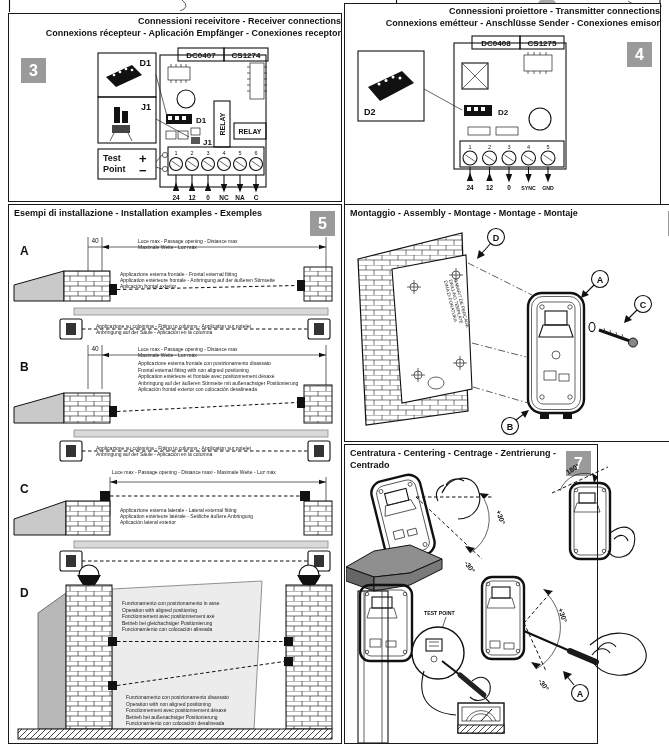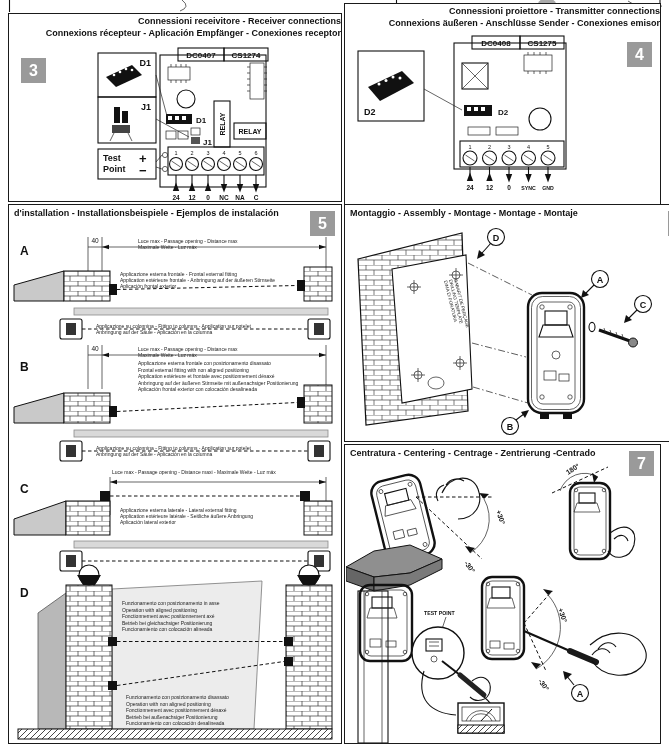--- a/index.html
+++ b/index.html
@@ -3,21 +3,21 @@
 <meta charset="utf-8">
 <style>
   html,body{margin:0;padding:0;background:#fff}
   .page{position:relative;width:669px;height:748px;background:#fff;
         font-family:"Liberation Sans",sans-serif;overflow:hidden}
   .panel{position:absolute;border:1.6px solid #1a1a1a;background:#fff;box-sizing:border-box}
   .p3{left:8px;top:13px;width:334px;height:189px}
   .p4{left:344px;top:3px;width:317px;height:238px}
   .p5{left:8px;top:204px;width:334px;height:540px}
   .p6{left:344px;top:204px;width:356px;height:238px}
-  .p7{left:344px;top:444px;width:317px;height:300px}
+  .p7{left:344px;top:444px;width:254px;height:300px}
   .hdr{font-weight:bold;font-size:9px;line-height:1.3;color:#111}
   .hdr.center{text-align:right;padding-top:2px}
   .hdr.left{padding:3px 40px 0 5px}
   .numsq{position:absolute;width:25px;height:25px;background:#9a9a9a;color:#fff;
          font-weight:bold;font-size:16px;display:flex;align-items:center;justify-content:center}
   .fig{position:absolute;left:1px}
   svg text{font-family:"Liberation Sans",sans-serif;fill:#111}
   .ln{fill:none;stroke:#111;stroke-width:1.1}
   .ln2{fill:none;stroke:#111;stroke-width:2.4}
   .thin{fill:none;stroke:#222;stroke-width:0.7}
@@ -150,21 +150,21 @@
         <path d="M146,80 L179,98" class="thin"></path>
         <path d="M146,123 L152,116" class="thin"></path>
         <path d="M146,128 L152,130" class="thin"></path>
       </g>
     </svg>
   </section>
 
   <section class="panel p4">
     <div class="hdr center">
       <div>Connessioni proiettore - Transmitter connections</div>
-      <div>Connexions äußeren - Anschlüsse Sender - Conexiones emisor</div>
+      <div>Connexions emétteur - Anschlüsse Sender - Conexiones emisor</div>
     </div>
     <div class="numsq" style="right:8px;top:38px">4</div>
     <svg class="fig" style="top:25px" width="314" height="162" viewBox="0 0 314 162">
       <g>
         <rect x="108" y="14" width="112" height="126" class="ln"></rect>
         <rect x="126" y="7" width="48" height="13" class="ln"></rect>
         <rect x="174" y="7" width="44" height="13" class="ln"></rect>
         <text x="150" y="17" class="t8" text-anchor="middle">DC0408</text>
         <text x="196" y="17" class="t8" text-anchor="middle">CS1275</text>
         <rect x="116" y="34" width="26" height="26" class="ln"></rect>
@@ -223,21 +223,21 @@
           <circle cx="47" cy="48" r="1.5" fill="#fff"></circle>
           <circle cx="54" cy="49" r="1.5" fill="#fff"></circle>
         <text x="18" y="86" class="b9">D2</text>
         <path d="M78,60 L116,81" class="thin"></path>
       </g>
     </svg>
   </section>
 
   <section class="panel p5">
     <div class="hdr left">
-      <div>d'installation - Installationsbeispiele - Ejemplos de instalación</div>
+      <div>Esempi di installazione - Installation examples - Exemples</div>
     </div>
     <div class="numsq" style="right:6px;top:6px">5</div>
     <svg class="fig" style="top:26px" width="330" height="510" viewBox="0 0 330 510">
       <defs>
         <pattern id="bk5" width="16" height="10" patternUnits="userSpaceOnUse">
           <rect width="16" height="10" fill="#fff"></rect>
           <path d="M0,0 H16 M0,5 H16 M4,0 V5 M12,5 V10" stroke="#333" stroke-width="0.7" fill="none"></path>
         </pattern>
         <pattern id="ht5" width="6" height="6" patternUnits="userSpaceOnUse">
           <rect width="6" height="6" fill="#fff"></rect>

